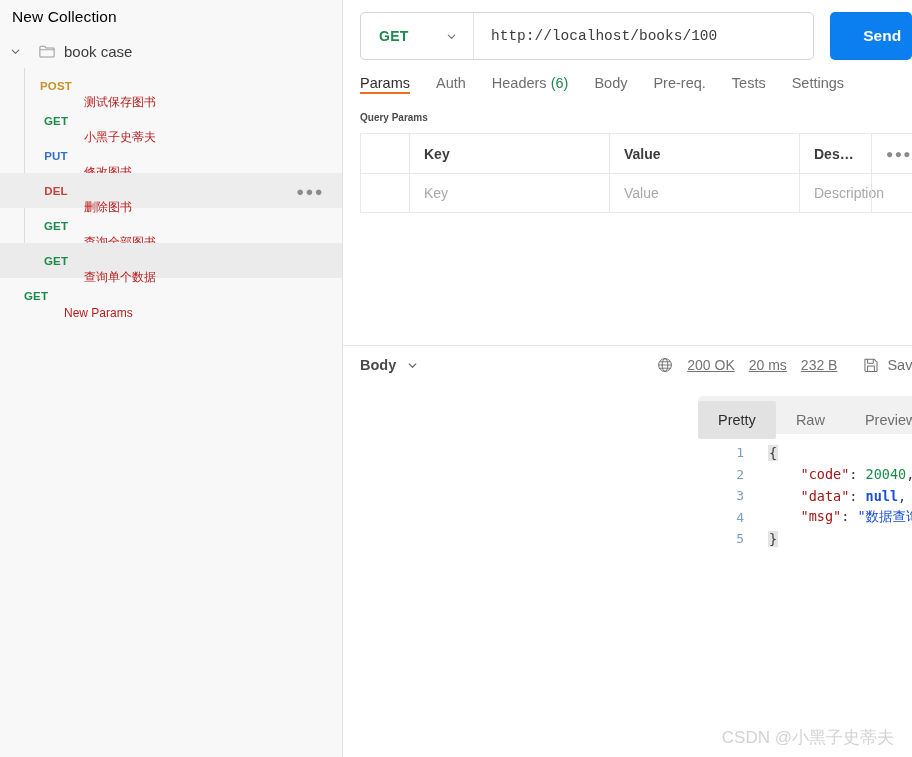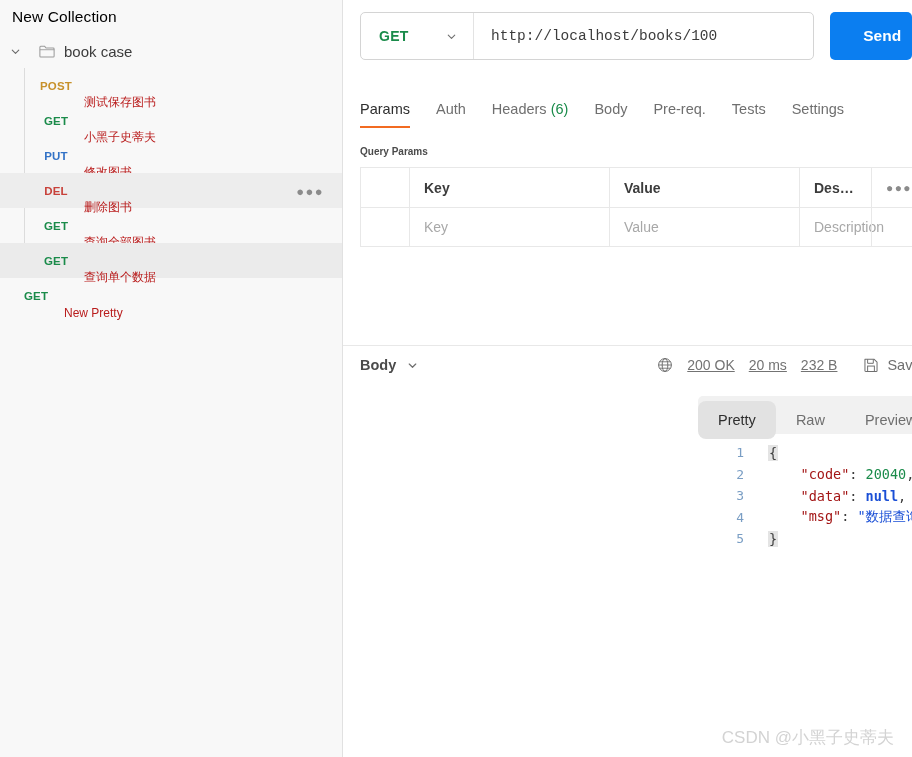--- a/index.html
+++ b/index.html
@@ -119,24 +119,23 @@
     text-align: center; padding-left: 22px;
     cursor: pointer;
     font-family: "Liberation Sans", "DejaVu Sans", sans-serif;
     overflow: hidden; white-space: nowrap;
   }
 
   
   .req-tabs { display: flex; align-items: flex-end; gap: 26px; padding: 15px 0 0 17px; }
   .rtab {
     font-size: 14.5px; color: #6f6f6f;
-    padding-bottom: 9px; cursor: pointer;
+    padding-bottom: 1px; cursor: pointer;
     border-bottom: 2px solid transparent;
     white-space: nowrap;
-    margin-top: 26px;
   }
   .rtab.active { color: #2e2e2e; border-bottom-color: #f26b21; font-weight: normal; }
   .hdr-count { color: #1a8b4a; }
 
   .section-label {
     font-size: 10px; font-weight: bold; color: #4b4b4b;
     padding: 18px 0 10px 17px;
   }
 
   
@@ -188,21 +187,21 @@
   }
   .seg {
     background: #f1f1f1; border-radius: 5px;
     display: flex; align-items: center; height: 38px;
     padding: 0;
   }
   .seg-item {
     font-size: 14.5px; color: #6f6f6f;
     padding: 0 20px; height: 38px;
     display: flex; align-items: center;
-    cursor: pointer; border-radius: 8px; margin-top: 10px;
+    cursor: pointer; border-radius: 2px; margin-top: 10px;
   }
   .seg-item.active { background: #e2e2e2; color: #2e2e2e; }
 
   
   .code-view {
     position: absolute; top: 442px; left: 375px; right: 0; bottom: 0;
     font-family: "DejaVu Sans Mono", "Liberation Mono", monospace;
     font-size: 13.5px;
   }
   .code-line { display: flex; align-items: center; height: 21.5px; }
@@ -276,21 +275,21 @@
           <span class="req-name">查询全部图书</span>
         </div>
         <div class="req-row state-selected">
           <span class="method m-GET">GET</span>
           <span class="req-name">查询单个数据</span>
         </div>
       </div>
 
     <div class="req-row outside">
       <span class="method m-GET">GET</span>
-      <span class="req-name">New Pretty</span>
+      <span class="req-name">New Params</span>
     </div>
   </div>
 
   <div id="main">
 
     <div class="url-bar">
       <div class="url-box">
         <div class="method-select">
           <span class="mval">GET</span>
           <span class="caret">

